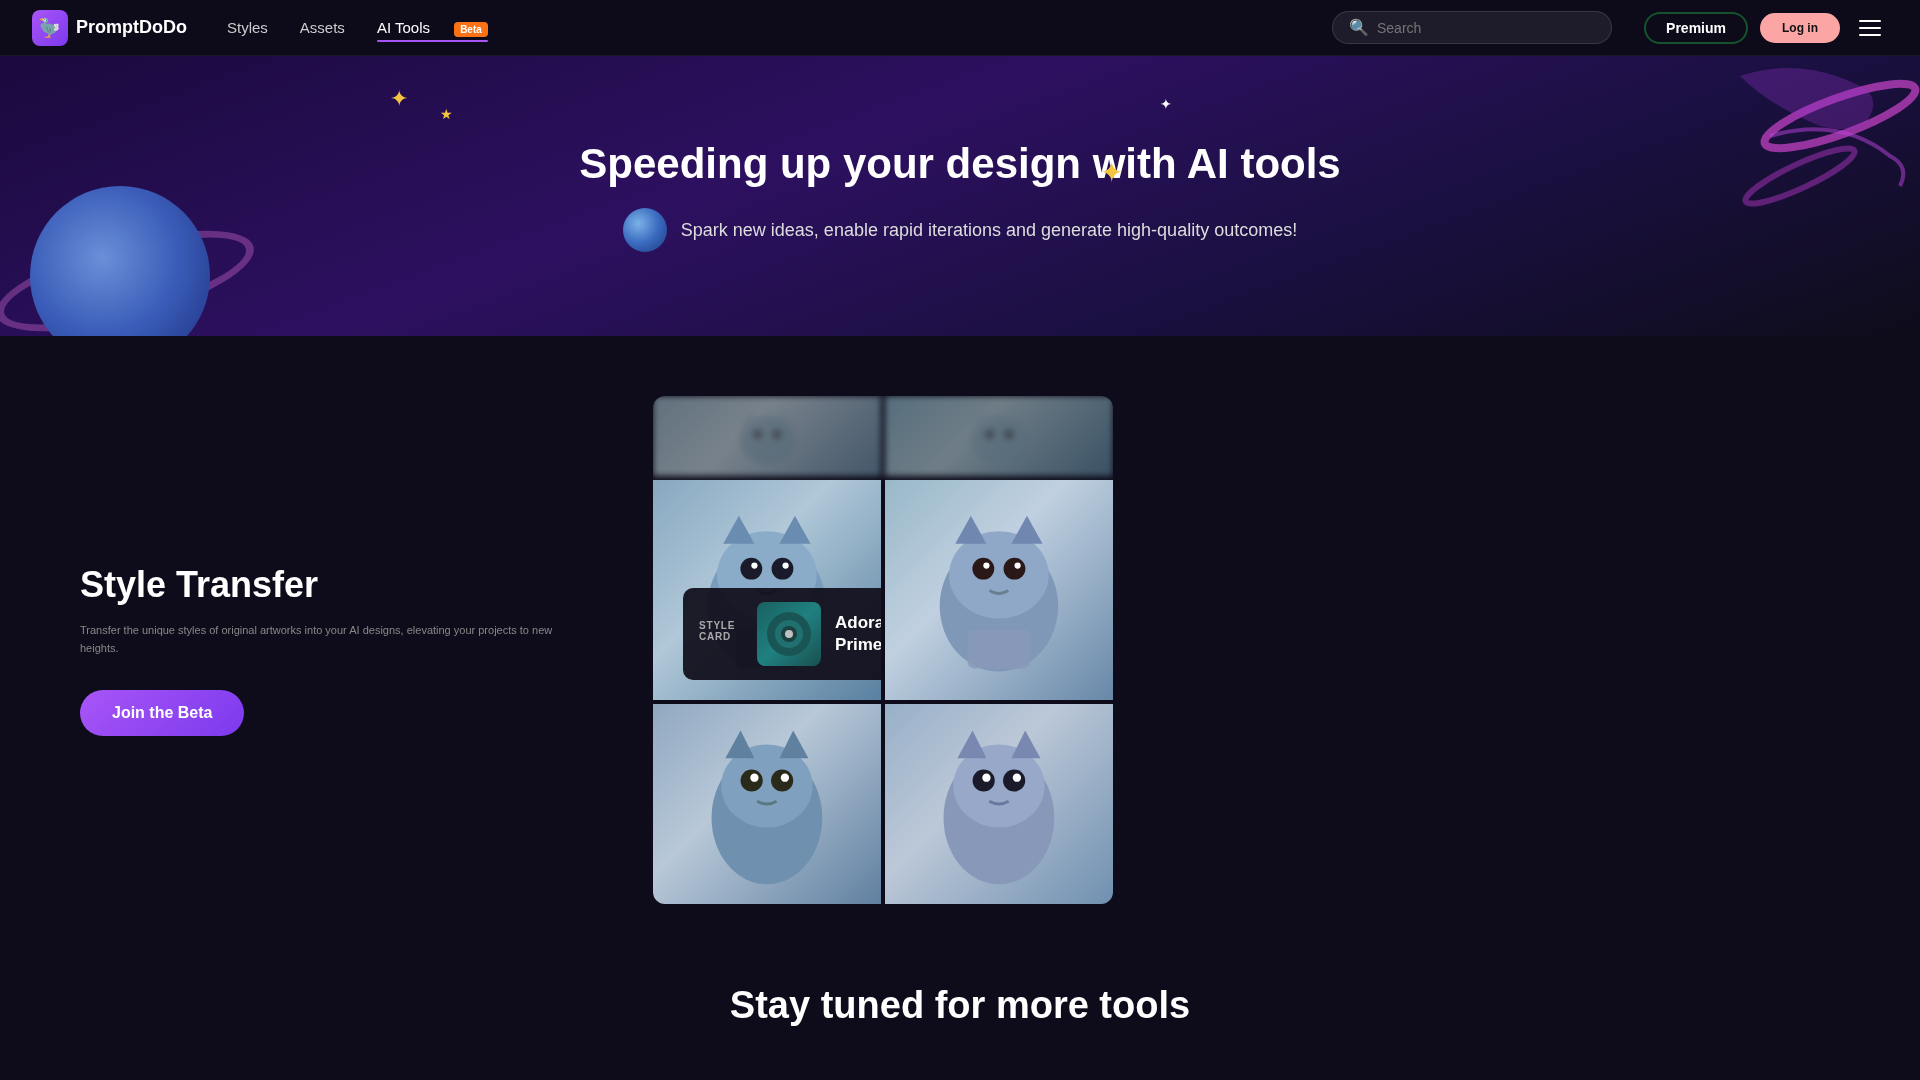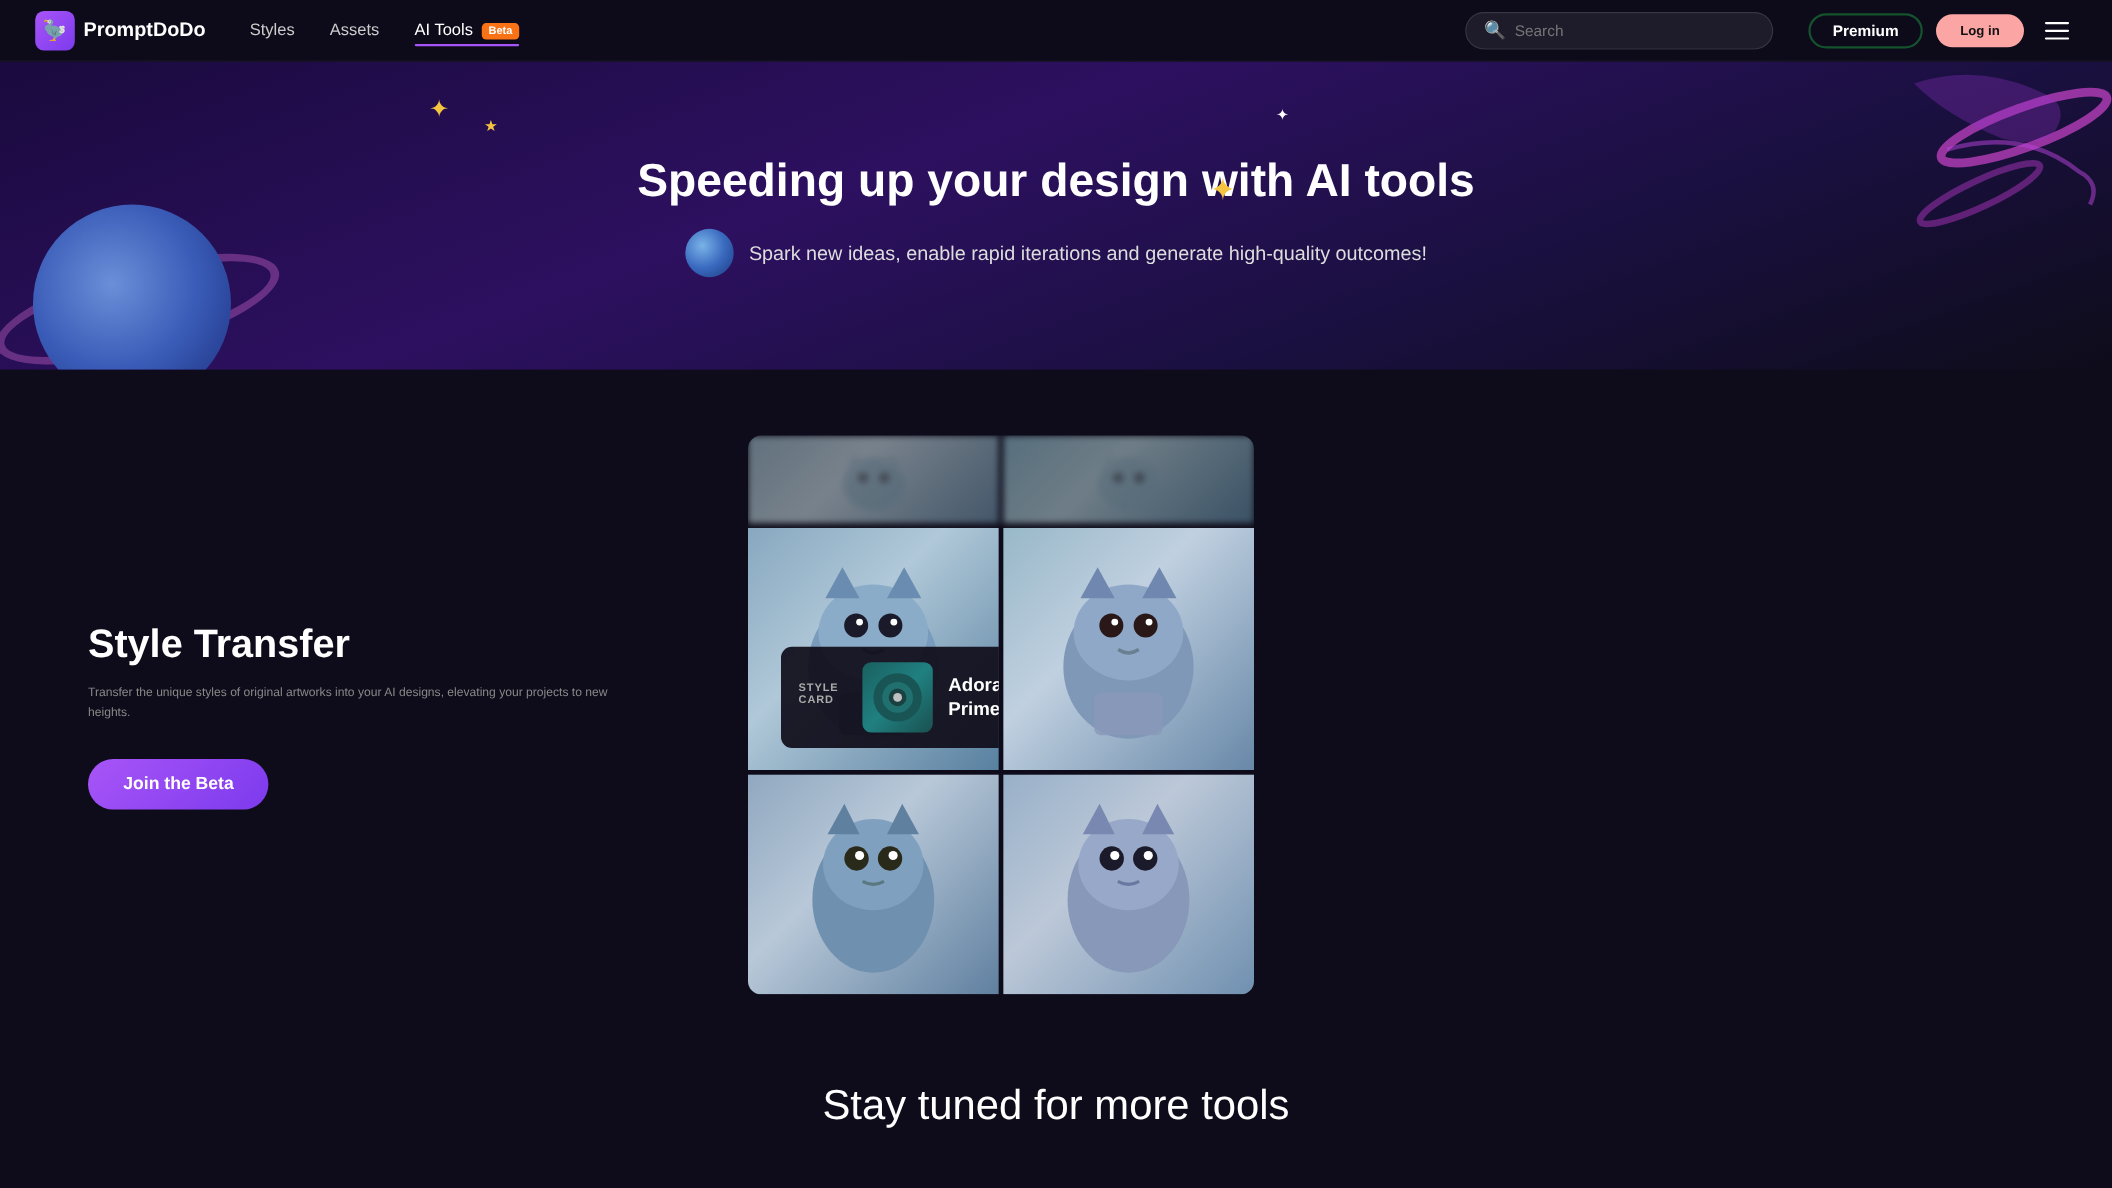--- a/index.html
+++ b/index.html
@@ -72,21 +72,21 @@
       background: #a855f7;
       border-radius: 2px;
     }
     .beta-badge {
       background: #f97316;
       color: #fff;
       font-size: 10px;
       font-weight: 700;
       padding: 2px 6px;
       border-radius: 4px;
-      margin-left: 4px;
+      margin-left: 20px;
       vertical-align: middle;
     }
     .search-wrap {
       display: flex;
       align-items: center;
       background: rgba(255,255,255,0.07);
       border: 1px solid rgba(255,255,255,0.12);
       border-radius: 24px;
       padding: 6px 16px;
       gap: 8px;
@@ -221,21 +221,21 @@
     
     .main-content {
       background: #0e0c1a;
       padding: 60px 80px;
     }
 
     
     .style-transfer-section {
       display: flex;
       align-items: center;
-      gap: 100px;
+      gap: 73px;
       min-height: 400px;
     }
     .style-transfer-text {
       flex: 1;
       max-width: 500px;
     }
     .section-title {
       font-size: 36px;
       font-weight: 800;
       color: #fff;
@@ -337,21 +337,21 @@
     }
 
     
     .bottom-section {
       margin-top: 80px;
       text-align: center;
       padding-bottom: 40px;
     }
     .bottom-title {
       font-size: 38px;
-      font-weight: 400;
+      font-weight: 700;
       color: #fff;
     }
 
     
     .star {
       position: absolute;
       color: #f5c542;
       font-size: 22px;
       z-index: 3;
     }

